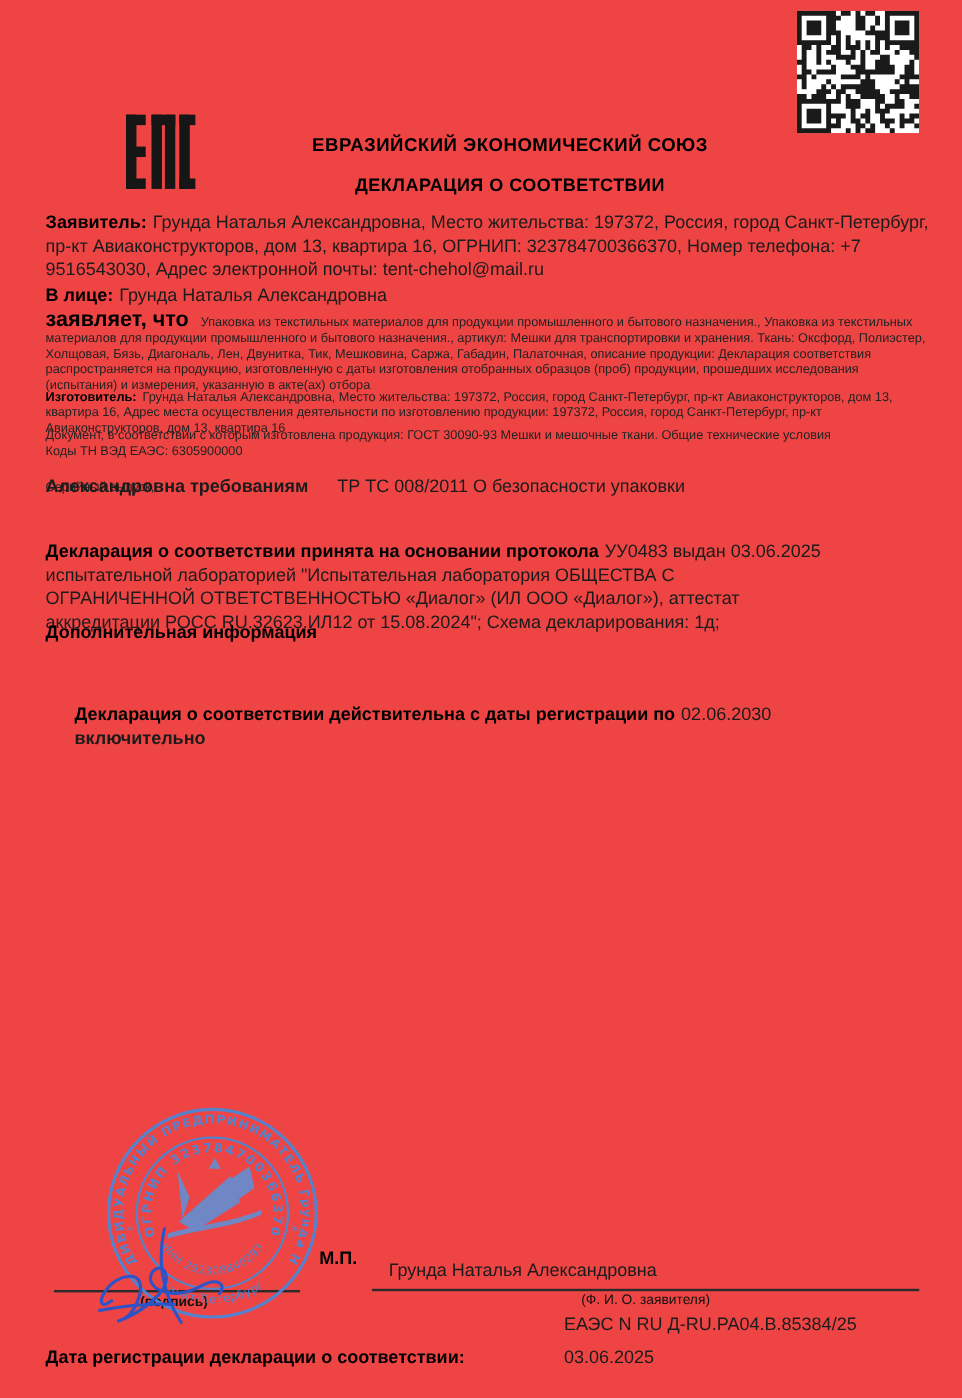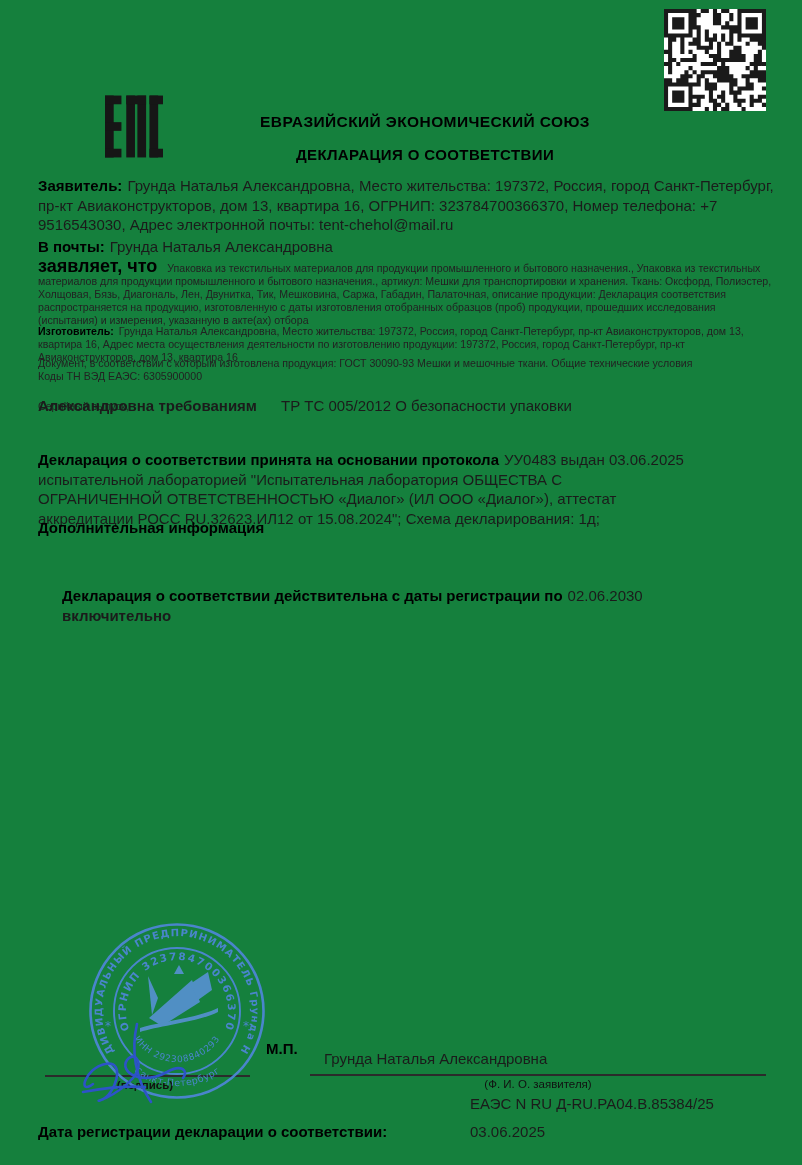--- a/index.html
+++ b/index.html
@@ -1,18 +1,18 @@
 <!DOCTYPE html>
 <html><head>
 <meta charset="utf-8">
 <style>
   html,body{margin:0;padding:0;background:#e9e9e9;}
   .page{
     position:relative; width:802px; height:1165px; margin:0 auto;
-    background:#15803d; overflow:hidden;
+    background:#ef4444; overflow:hidden;
     font-family:"Liberation Sans", sans-serif; color:#1b1b1b;
     box-shadow:0 0 4px rgba(0,0,0,.2);
   }
   .abs{position:absolute;}
   
   .eac{left:105px; top:95px; width:58px; height:63px;}
   .qr{left:664px; top:9px; width:102px; height:102px;}
   .union-title{left:40px; top:113px; width:770px; text-align:center;
     font-size:15.5px; font-weight:bold; letter-spacing:.4px; color:#000;}
   .doc-title{left:40px; top:146px; width:770px; text-align:center;
@@ -76,31 +76,31 @@
   <svg id="qr" class="abs qr" viewBox="0 0 105 105" aria-hidden="true">
     <rect x="0" y="0" width="105" height="105" fill="#ffffff"></rect>
     <path id="qr-modules" fill="#1a1a1a" d="M0.0 0.0h4.2v4.2h-4.2zM4.2 0.0h4.2v4.2h-4.2zM8.4 0.0h4.2v4.2h-4.2zM12.6 0.0h4.2v4.2h-4.2zM16.8 0.0h4.2v4.2h-4.2zM21.0 0.0h4.2v4.2h-4.2zM25.2 0.0h4.2v4.2h-4.2zM29.4 0.0h4.2v4.2h-4.2zM37.8 0.0h4.2v4.2h-4.2zM42.0 0.0h4.2v4.2h-4.2zM50.4 0.0h4.2v4.2h-4.2zM58.8 0.0h4.2v4.2h-4.2zM63.0 0.0h4.2v4.2h-4.2zM75.6 0.0h4.2v4.2h-4.2zM79.8 0.0h4.2v4.2h-4.2zM84.0 0.0h4.2v4.2h-4.2zM88.2 0.0h4.2v4.2h-4.2zM92.4 0.0h4.2v4.2h-4.2zM96.6 0.0h4.2v4.2h-4.2zM100.8 0.0h4.2v4.2h-4.2zM0.0 4.2h4.2v4.2h-4.2zM25.2 4.2h4.2v4.2h-4.2zM29.4 4.2h4.2v4.2h-4.2zM33.6 4.2h4.2v4.2h-4.2zM50.4 4.2h4.2v4.2h-4.2zM54.6 4.2h4.2v4.2h-4.2zM67.2 4.2h4.2v4.2h-4.2zM75.6 4.2h4.2v4.2h-4.2zM100.8 4.2h4.2v4.2h-4.2zM0.0 8.4h4.2v4.2h-4.2zM8.4 8.4h4.2v4.2h-4.2zM12.6 8.4h4.2v4.2h-4.2zM16.8 8.4h4.2v4.2h-4.2zM25.2 8.4h4.2v4.2h-4.2zM29.4 8.4h4.2v4.2h-4.2zM50.4 8.4h4.2v4.2h-4.2zM54.6 8.4h4.2v4.2h-4.2zM67.2 8.4h4.2v4.2h-4.2zM75.6 8.4h4.2v4.2h-4.2zM84.0 8.4h4.2v4.2h-4.2zM88.2 8.4h4.2v4.2h-4.2zM92.4 8.4h4.2v4.2h-4.2zM100.8 8.4h4.2v4.2h-4.2zM0.0 12.6h4.2v4.2h-4.2zM8.4 12.6h4.2v4.2h-4.2zM12.6 12.6h4.2v4.2h-4.2zM16.8 12.6h4.2v4.2h-4.2zM25.2 12.6h4.2v4.2h-4.2zM29.4 12.6h4.2v4.2h-4.2zM50.4 12.6h4.2v4.2h-4.2zM54.6 12.6h4.2v4.2h-4.2zM63.0 12.6h4.2v4.2h-4.2zM75.6 12.6h4.2v4.2h-4.2zM84.0 12.6h4.2v4.2h-4.2zM88.2 12.6h4.2v4.2h-4.2zM92.4 12.6h4.2v4.2h-4.2zM100.8 12.6h4.2v4.2h-4.2zM0.0 16.8h4.2v4.2h-4.2zM8.4 16.8h4.2v4.2h-4.2zM12.6 16.8h4.2v4.2h-4.2zM16.8 16.8h4.2v4.2h-4.2zM25.2 16.8h4.2v4.2h-4.2zM29.4 16.8h4.2v4.2h-4.2zM33.6 16.8h4.2v4.2h-4.2zM58.8 16.8h4.2v4.2h-4.2zM63.0 16.8h4.2v4.2h-4.2zM67.2 16.8h4.2v4.2h-4.2zM71.4 16.8h4.2v4.2h-4.2zM75.6 16.8h4.2v4.2h-4.2zM84.0 16.8h4.2v4.2h-4.2zM88.2 16.8h4.2v4.2h-4.2zM92.4 16.8h4.2v4.2h-4.2zM100.8 16.8h4.2v4.2h-4.2zM0.0 21.0h4.2v4.2h-4.2zM25.2 21.0h4.2v4.2h-4.2zM33.6 21.0h4.2v4.2h-4.2zM42.0 21.0h4.2v4.2h-4.2zM67.2 21.0h4.2v4.2h-4.2zM71.4 21.0h4.2v4.2h-4.2zM75.6 21.0h4.2v4.2h-4.2zM100.8 21.0h4.2v4.2h-4.2zM0.0 25.2h4.2v4.2h-4.2zM4.2 25.2h4.2v4.2h-4.2zM8.4 25.2h4.2v4.2h-4.2zM12.6 25.2h4.2v4.2h-4.2zM16.8 25.2h4.2v4.2h-4.2zM21.0 25.2h4.2v4.2h-4.2zM25.2 25.2h4.2v4.2h-4.2zM33.6 25.2h4.2v4.2h-4.2zM42.0 25.2h4.2v4.2h-4.2zM50.4 25.2h4.2v4.2h-4.2zM58.8 25.2h4.2v4.2h-4.2zM67.2 25.2h4.2v4.2h-4.2zM75.6 25.2h4.2v4.2h-4.2zM79.8 25.2h4.2v4.2h-4.2zM84.0 25.2h4.2v4.2h-4.2zM88.2 25.2h4.2v4.2h-4.2zM92.4 25.2h4.2v4.2h-4.2zM96.6 25.2h4.2v4.2h-4.2zM100.8 25.2h4.2v4.2h-4.2zM4.2 29.4h4.2v4.2h-4.2zM8.4 29.4h4.2v4.2h-4.2zM16.8 29.4h4.2v4.2h-4.2zM29.4 29.4h4.2v4.2h-4.2zM33.6 29.4h4.2v4.2h-4.2zM42.0 29.4h4.2v4.2h-4.2zM46.2 29.4h4.2v4.2h-4.2zM50.4 29.4h4.2v4.2h-4.2zM58.8 29.4h4.2v4.2h-4.2zM67.2 29.4h4.2v4.2h-4.2zM75.6 29.4h4.2v4.2h-4.2zM88.2 29.4h4.2v4.2h-4.2zM92.4 29.4h4.2v4.2h-4.2zM96.6 29.4h4.2v4.2h-4.2zM100.8 29.4h4.2v4.2h-4.2zM4.2 33.6h4.2v4.2h-4.2zM16.8 33.6h4.2v4.2h-4.2zM25.2 33.6h4.2v4.2h-4.2zM29.4 33.6h4.2v4.2h-4.2zM33.6 33.6h4.2v4.2h-4.2zM46.2 33.6h4.2v4.2h-4.2zM54.6 33.6h4.2v4.2h-4.2zM63.0 33.6h4.2v4.2h-4.2zM67.2 33.6h4.2v4.2h-4.2zM84.0 33.6h4.2v4.2h-4.2zM96.6 33.6h4.2v4.2h-4.2zM100.8 33.6h4.2v4.2h-4.2zM4.2 37.8h4.2v4.2h-4.2zM16.8 37.8h4.2v4.2h-4.2zM33.6 37.8h4.2v4.2h-4.2zM37.8 37.8h4.2v4.2h-4.2zM42.0 37.8h4.2v4.2h-4.2zM46.2 37.8h4.2v4.2h-4.2zM54.6 37.8h4.2v4.2h-4.2zM71.4 37.8h4.2v4.2h-4.2zM75.6 37.8h4.2v4.2h-4.2zM100.8 37.8h4.2v4.2h-4.2zM0.0 42.0h4.2v4.2h-4.2zM4.2 42.0h4.2v4.2h-4.2zM16.8 42.0h4.2v4.2h-4.2zM25.2 42.0h4.2v4.2h-4.2zM42.0 42.0h4.2v4.2h-4.2zM54.6 42.0h4.2v4.2h-4.2zM67.2 42.0h4.2v4.2h-4.2zM71.4 42.0h4.2v4.2h-4.2zM75.6 42.0h4.2v4.2h-4.2zM96.6 42.0h4.2v4.2h-4.2zM4.2 46.2h4.2v4.2h-4.2zM29.4 46.2h4.2v4.2h-4.2zM46.2 46.2h4.2v4.2h-4.2zM50.4 46.2h4.2v4.2h-4.2zM54.6 46.2h4.2v4.2h-4.2zM67.2 46.2h4.2v4.2h-4.2zM71.4 46.2h4.2v4.2h-4.2zM75.6 46.2h4.2v4.2h-4.2zM79.8 46.2h4.2v4.2h-4.2zM92.4 46.2h4.2v4.2h-4.2zM96.6 46.2h4.2v4.2h-4.2zM4.2 50.4h4.2v4.2h-4.2zM8.4 50.4h4.2v4.2h-4.2zM16.8 50.4h4.2v4.2h-4.2zM21.0 50.4h4.2v4.2h-4.2zM25.2 50.4h4.2v4.2h-4.2zM29.4 50.4h4.2v4.2h-4.2zM50.4 50.4h4.2v4.2h-4.2zM54.6 50.4h4.2v4.2h-4.2zM58.8 50.4h4.2v4.2h-4.2zM63.0 50.4h4.2v4.2h-4.2zM67.2 50.4h4.2v4.2h-4.2zM71.4 50.4h4.2v4.2h-4.2zM75.6 50.4h4.2v4.2h-4.2zM79.8 50.4h4.2v4.2h-4.2zM92.4 50.4h4.2v4.2h-4.2zM96.6 50.4h4.2v4.2h-4.2zM0.0 54.6h4.2v4.2h-4.2zM4.2 54.6h4.2v4.2h-4.2zM12.6 54.6h4.2v4.2h-4.2zM37.8 54.6h4.2v4.2h-4.2zM42.0 54.6h4.2v4.2h-4.2zM46.2 54.6h4.2v4.2h-4.2zM50.4 54.6h4.2v4.2h-4.2zM58.8 54.6h4.2v4.2h-4.2zM88.2 54.6h4.2v4.2h-4.2zM92.4 54.6h4.2v4.2h-4.2zM96.6 54.6h4.2v4.2h-4.2zM100.8 54.6h4.2v4.2h-4.2zM4.2 58.8h4.2v4.2h-4.2zM25.2 58.8h4.2v4.2h-4.2zM54.6 58.8h4.2v4.2h-4.2zM58.8 58.8h4.2v4.2h-4.2zM63.0 58.8h4.2v4.2h-4.2zM84.0 58.8h4.2v4.2h-4.2zM92.4 58.8h4.2v4.2h-4.2zM4.2 63.0h4.2v4.2h-4.2zM21.0 63.0h4.2v4.2h-4.2zM29.4 63.0h4.2v4.2h-4.2zM37.8 63.0h4.2v4.2h-4.2zM42.0 63.0h4.2v4.2h-4.2zM46.2 63.0h4.2v4.2h-4.2zM50.4 63.0h4.2v4.2h-4.2zM54.6 63.0h4.2v4.2h-4.2zM58.8 63.0h4.2v4.2h-4.2zM63.0 63.0h4.2v4.2h-4.2zM88.2 63.0h4.2v4.2h-4.2zM92.4 63.0h4.2v4.2h-4.2zM96.6 63.0h4.2v4.2h-4.2zM100.8 63.0h4.2v4.2h-4.2zM16.8 67.2h4.2v4.2h-4.2zM21.0 67.2h4.2v4.2h-4.2zM25.2 67.2h4.2v4.2h-4.2zM33.6 67.2h4.2v4.2h-4.2zM37.8 67.2h4.2v4.2h-4.2zM50.4 67.2h4.2v4.2h-4.2zM54.6 67.2h4.2v4.2h-4.2zM58.8 67.2h4.2v4.2h-4.2zM63.0 67.2h4.2v4.2h-4.2zM67.2 67.2h4.2v4.2h-4.2zM79.8 67.2h4.2v4.2h-4.2zM84.0 67.2h4.2v4.2h-4.2zM88.2 67.2h4.2v4.2h-4.2zM92.4 67.2h4.2v4.2h-4.2zM96.6 67.2h4.2v4.2h-4.2zM100.8 67.2h4.2v4.2h-4.2zM0.0 71.4h4.2v4.2h-4.2zM4.2 71.4h4.2v4.2h-4.2zM12.6 71.4h4.2v4.2h-4.2zM16.8 71.4h4.2v4.2h-4.2zM21.0 71.4h4.2v4.2h-4.2zM33.6 71.4h4.2v4.2h-4.2zM42.0 71.4h4.2v4.2h-4.2zM54.6 71.4h4.2v4.2h-4.2zM58.8 71.4h4.2v4.2h-4.2zM63.0 71.4h4.2v4.2h-4.2zM67.2 71.4h4.2v4.2h-4.2zM71.4 71.4h4.2v4.2h-4.2zM84.0 71.4h4.2v4.2h-4.2zM96.6 71.4h4.2v4.2h-4.2zM100.8 71.4h4.2v4.2h-4.2zM0.0 75.6h4.2v4.2h-4.2zM4.2 75.6h4.2v4.2h-4.2zM8.4 75.6h4.2v4.2h-4.2zM12.6 75.6h4.2v4.2h-4.2zM16.8 75.6h4.2v4.2h-4.2zM21.0 75.6h4.2v4.2h-4.2zM25.2 75.6h4.2v4.2h-4.2zM29.4 75.6h4.2v4.2h-4.2zM33.6 75.6h4.2v4.2h-4.2zM42.0 75.6h4.2v4.2h-4.2zM46.2 75.6h4.2v4.2h-4.2zM50.4 75.6h4.2v4.2h-4.2zM67.2 75.6h4.2v4.2h-4.2zM71.4 75.6h4.2v4.2h-4.2zM84.0 75.6h4.2v4.2h-4.2zM88.2 75.6h4.2v4.2h-4.2zM0.0 79.8h4.2v4.2h-4.2zM25.2 79.8h4.2v4.2h-4.2zM42.0 79.8h4.2v4.2h-4.2zM46.2 79.8h4.2v4.2h-4.2zM50.4 79.8h4.2v4.2h-4.2zM67.2 79.8h4.2v4.2h-4.2zM75.6 79.8h4.2v4.2h-4.2zM79.8 79.8h4.2v4.2h-4.2zM84.0 79.8h4.2v4.2h-4.2zM88.2 79.8h4.2v4.2h-4.2zM100.8 79.8h4.2v4.2h-4.2zM0.0 84.0h4.2v4.2h-4.2zM8.4 84.0h4.2v4.2h-4.2zM12.6 84.0h4.2v4.2h-4.2zM16.8 84.0h4.2v4.2h-4.2zM25.2 84.0h4.2v4.2h-4.2zM46.2 84.0h4.2v4.2h-4.2zM58.8 84.0h4.2v4.2h-4.2zM67.2 84.0h4.2v4.2h-4.2zM71.4 84.0h4.2v4.2h-4.2zM75.6 84.0h4.2v4.2h-4.2zM0.0 88.2h4.2v4.2h-4.2zM8.4 88.2h4.2v4.2h-4.2zM12.6 88.2h4.2v4.2h-4.2zM16.8 88.2h4.2v4.2h-4.2zM25.2 88.2h4.2v4.2h-4.2zM29.4 88.2h4.2v4.2h-4.2zM33.6 88.2h4.2v4.2h-4.2zM37.8 88.2h4.2v4.2h-4.2zM46.2 88.2h4.2v4.2h-4.2zM54.6 88.2h4.2v4.2h-4.2zM58.8 88.2h4.2v4.2h-4.2zM71.4 88.2h4.2v4.2h-4.2zM88.2 88.2h4.2v4.2h-4.2zM96.6 88.2h4.2v4.2h-4.2zM100.8 88.2h4.2v4.2h-4.2zM0.0 92.4h4.2v4.2h-4.2zM8.4 92.4h4.2v4.2h-4.2zM12.6 92.4h4.2v4.2h-4.2zM16.8 92.4h4.2v4.2h-4.2zM25.2 92.4h4.2v4.2h-4.2zM33.6 92.4h4.2v4.2h-4.2zM46.2 92.4h4.2v4.2h-4.2zM50.4 92.4h4.2v4.2h-4.2zM58.8 92.4h4.2v4.2h-4.2zM71.4 92.4h4.2v4.2h-4.2zM75.6 92.4h4.2v4.2h-4.2zM79.8 92.4h4.2v4.2h-4.2zM88.2 92.4h4.2v4.2h-4.2zM92.4 92.4h4.2v4.2h-4.2zM96.6 92.4h4.2v4.2h-4.2zM0.0 96.6h4.2v4.2h-4.2zM25.2 96.6h4.2v4.2h-4.2zM29.4 96.6h4.2v4.2h-4.2zM33.6 96.6h4.2v4.2h-4.2zM50.4 96.6h4.2v4.2h-4.2zM54.6 96.6h4.2v4.2h-4.2zM63.0 96.6h4.2v4.2h-4.2zM75.6 96.6h4.2v4.2h-4.2zM88.2 96.6h4.2v4.2h-4.2zM100.8 96.6h4.2v4.2h-4.2zM0.0 100.8h4.2v4.2h-4.2zM4.2 100.8h4.2v4.2h-4.2zM8.4 100.8h4.2v4.2h-4.2zM12.6 100.8h4.2v4.2h-4.2zM16.8 100.8h4.2v4.2h-4.2zM21.0 100.8h4.2v4.2h-4.2zM25.2 100.8h4.2v4.2h-4.2zM42.0 100.8h4.2v4.2h-4.2zM50.4 100.8h4.2v4.2h-4.2zM58.8 100.8h4.2v4.2h-4.2zM63.0 100.8h4.2v4.2h-4.2zM79.8 100.8h4.2v4.2h-4.2z"></path>
   </svg>
 
   <div class="abs union-title">ЕВРАЗИЙСКИЙ ЭКОНОМИЧЕСКИЙ СОЮЗ</div>
   <div class="abs doc-title">ДЕКЛАРАЦИЯ О СООТВЕТСТВИИ</div>
 
   <p class="abs body-par pos-applicant"><b class="lbl">Заявитель:</b><span>Грунда Наталья Александровна, Место жительства: 197372, Россия, город Санкт-Петербург, пр-кт Авиаконструкторов, дом 13, квартира 16, ОГРНИП: 323784700366370, Номер телефона: +7 9516543030, Адрес электронной почты: tent-chehol@mail.ru</span></p>
 
-  <p class="abs body-par pos-inperson"><b class="lbl">В почты:</b><span>Грунда Наталья Александровна</span></p>
+  <p class="abs body-par pos-inperson"><b class="lbl">В лице:</b><span>Грунда Наталья Александровна</span></p>
 
   <p class="abs small-par pos-declares"><b class="declares-lbl">заявляет, что</b><span>Упаковка из текстильных материалов для продукции промышленного и бытового назначения., Упаковка из текстильных материалов для продукции промышленного и бытового назначения., артикул: Мешки для транспортировки и хранения. Ткань: Оксфорд, Полиэстер, Холщовая, Бязь, Диагональ, Лен, Двунитка, Тик, Мешковина, Саржа, Габадин, Палаточная, описание продукции: Декларация соответствия распространяется на продукцию, изготовленную с даты изготовления отобранных образцов (проб) продукции, прошедших исследования (испытания) и измерения, указанную в акте(ах) отбора</span></p>
 
   <p class="abs small-par pos-manufacturer"><b class="lbl">Изготовитель:</b><span>Грунда Наталья Александровна, Место жительства: 197372, Россия, город Санкт-Петербург, пр-кт Авиаконструкторов, дом 13, квартира 16, Адрес места осуществления деятельности по изготовлению продукции: 197372, Россия, город Санкт-Петербург, пр-кт Авиаконструкторов, дом 13, квартира 16</span></p>
 
   <p class="abs small-par pos-doc">Документ, в соответствии с которым изготовлена продукция: ГОСТ 30090-93 Мешки и мешочные ткани. Общие технические условия</p>
   <p class="abs small-par pos-tnved">Коды ТН ВЭД ЕАЭС: 6305900000</p>
   <p class="abs small-par pos-serial">Серийный выпуск,</p>
 
-  <div class="abs pos-compliance"><b>Александровна требованиям</b><span class="comp-val">ТР ТС 005/2012 О безопасности упаковки</span></div>
+  <div class="abs pos-compliance"><b>Александровна требованиям</b><span class="comp-val">ТР ТС 008/2011 О безопасности упаковки</span></div>
 
   <p class="abs body-par pos-basis"><b class="lbl">Декларация о соответствии принята на основании протокола</b><span>УУ0483 выдан 03.06.2025 испытательной лабораторией "Испытательная лаборатория ОБЩЕСТВА С ОГРАНИЧЕННОЙ ОТВЕТСТВЕННОСТЬЮ «Диалог» (ИЛ ООО «Диалог»), аттестат аккредитации РОСС RU.32623.ИЛ12 от 15.08.2024"; Схема декларирования: 1д;</span></p>
 
   <div class="abs bold15 pos-additional">Дополнительная информация</div>
 
   <p class="abs body-par pos-validity"><b class="lbl">Декларация о соответствии действительна с даты регистрации по</b><span>02.06.2030</span><b class="blockline">включительно</b></p>
 
   <div class="abs sig-line"></div>
   <div class="abs sig-caption">(подпись)</div>
   <div class="abs mp">М.П.</div>

